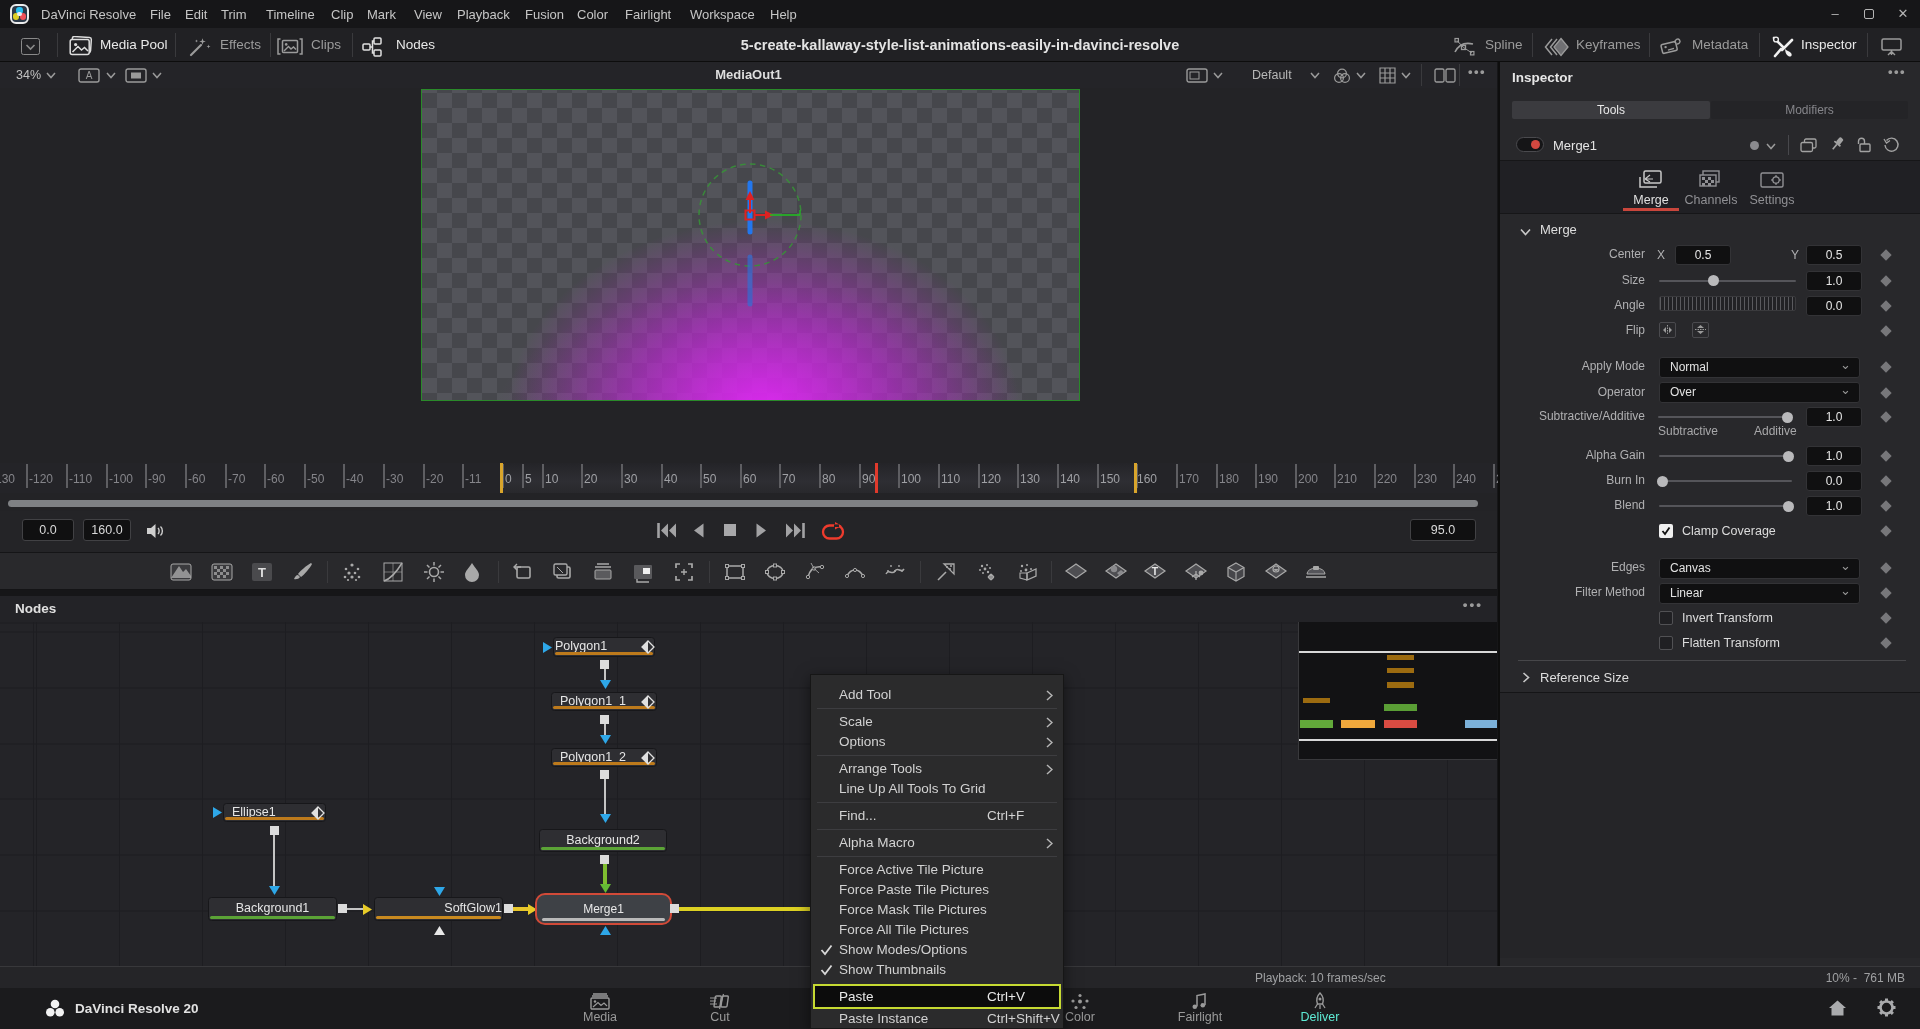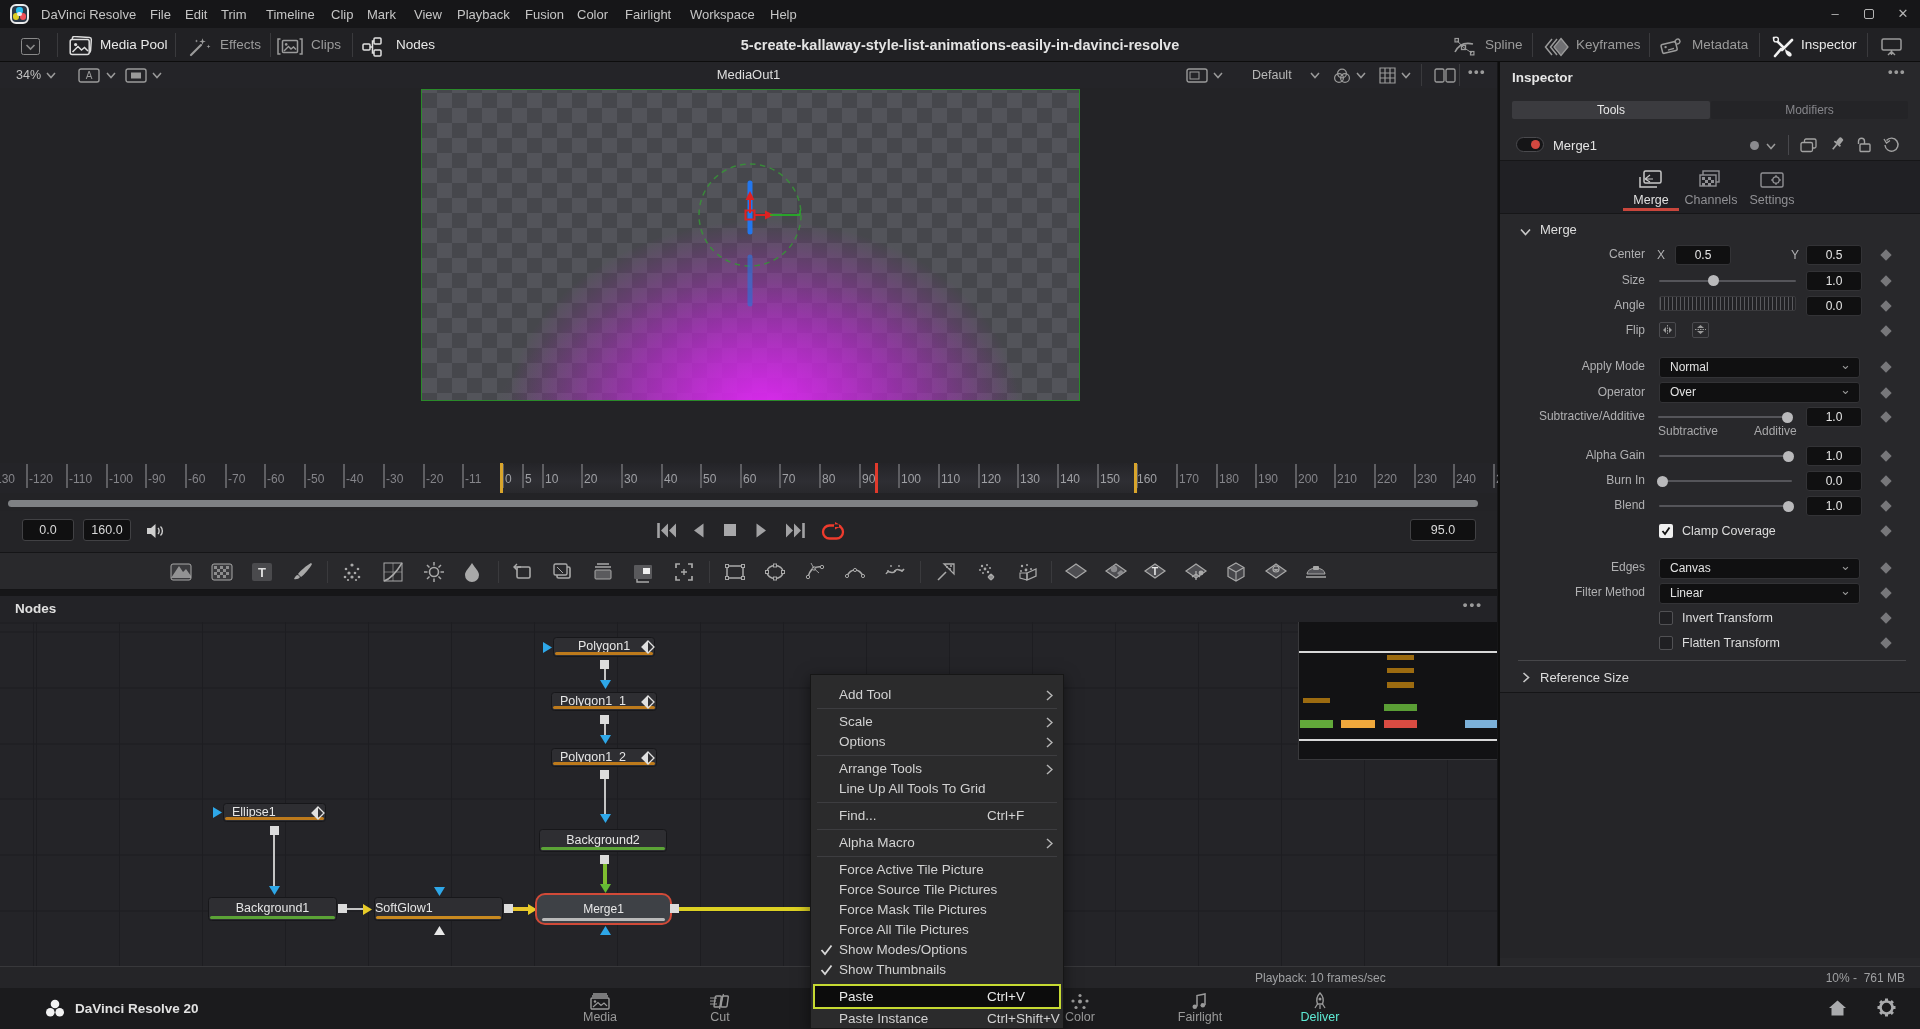--- a/index.html
+++ b/index.html
@@ -24,21 +24,21 @@
   .tsep { position:absolute; top:5px; width:1px; height:24px; background:#3a3a3d; }
   .tbtn { position:absolute; top:0; height:34px; line-height:34px; }
   .tbtn.on { color:#e8e8e8; }
   #ttitle { position:absolute; top:0; height:34px; line-height:34px; width:100%;
     text-align:center; color:#e4e4e4; font-weight:bold; font-size:14.5px; }
 
   
   #vhead { left:0; top:62px; width:1497px; height:26px; background:#242428;
     color:#a8a8a8; font-size:12px; }
   #vhead .vtitle { position:absolute; width:100%; text-align:center; top:5px;
-    color:#dedede; font-weight:normal; font-size:13px; }
+    color:#dedede; font-weight:bold; font-size:13px; }
 
   
   #viewer { left:0; top:88px; width:1497px; height:359px; background:#232326; }
   #vport { position:absolute; left:421px; top:1px; width:659px; height:312px;
     border:1px solid #2a8a2a;
     background-image: conic-gradient(#46474c 90deg, #53545a 90deg 180deg, #46474c 180deg 270deg, #53545a 270deg);
     background-size:30px 30px; background-position:15px 3px; }
   #glow { position:absolute; left:0; top:0; width:100%; height:100%;
     background:
       radial-gradient(39% 62% at 52% 104%, rgba(226,40,246,0.95), rgba(198,36,222,0.55) 52%, rgba(165,33,190,0) 100%),
@@ -648,27 +648,27 @@
     <div style="position:absolute;left:679px;top:285.0px;width:131px;height:4px;background:#ddd123"></div>
     <svg style="position:absolute;left:433.5px;top:264.5px" width="11" height="9">
         <polygon points="0,0 11,0 5.5,9.02" fill="#2ea7e8"></polygon>
       </svg>
     <svg style="position:absolute;left:433.5px;top:303.5px" width="11" height="9">
         <polygon points="0,9.02 11,9.02 5.5,0" fill="#e8e8e8"></polygon>
       </svg>
     <svg style="position:absolute;left:599.5px;top:303.5px" width="11" height="9">
         <polygon points="0,9.02 11,9.02 5.5,0" fill="#2ea7e8"></polygon>
       </svg>
-    <div class="node" style="left:553px;top:15px;width:102px;height:20px;padding-left:24px;line-height:17px;background:#2e2e32">Polygon1<div class="ul" style="background:#bd7a1c"></div></div>
+    <div class="node" style="left:553px;top:15px;width:102px;height:20px;padding-left:1px;line-height:17px;background:#2e2e32">Polygon1<div class="ul" style="background:#bd7a1c"></div></div>
     <div class="node" style="left:551px;top:70px;width:106px;height:19px;padding-left:8px;line-height:16px;background:#2e2e32">Polygon1_1<div class="ul" style="background:#bd7a1c"></div></div>
     <div class="node" style="left:551px;top:126px;width:106px;height:19px;padding-left:8px;line-height:16px;background:#2e2e32">Polygon1_2<div class="ul" style="background:#bd7a1c"></div></div>
     <div class="node" style="left:223px;top:181px;width:103px;height:19px;padding-left:8px;line-height:16px;background:#2e2e32">Ellipse1<div class="ul" style="background:#bd7a1c"></div></div>
     <div class="node" style="left:539px;top:207px;width:128px;height:23px;text-align:center;line-height:20px;background:#2e2e32">Background2<div class="ul" style="background:#5ba336"></div></div>
     <div class="node" style="left:208px;top:275px;width:129px;height:24px;text-align:center;line-height:21px;background:#2e2e32">Background1<div class="ul" style="background:#5ba336"></div></div>
-    <div class="node" style="left:374px;top:275px;width:129px;height:24px;text-align:left;line-height:21px;background:#2e2e32">SoftGlow1<div class="ul" style="background:#c98a20"></div></div>
+    <div class="node" style="left:374px;top:275px;width:129px;height:24px;text-align:right;line-height:21px;background:#2e2e32">SoftGlow1<div class="ul" style="background:#c98a20"></div></div>
     <div style="position:absolute;left:535px;top:271px;width:137px;height:32px;border:2.5px solid #d24a38;border-radius:10px;background:#3e4146;color:#e8e8e8;font-size:12px;text-align:center;line-height:28px">Merge1<div style="position:absolute;left:5px;right:5px;bottom:2px;height:3px;border-radius:2px;background:#b9b9b9"></div></div>
     <div style="position:absolute;left:600px;top:38px;width:9px;height:9px;background:#dcdcdc"></div>
     <div style="position:absolute;left:600px;top:93px;width:9px;height:9px;background:#dcdcdc"></div>
     <div style="position:absolute;left:600px;top:148px;width:9px;height:9px;background:#dcdcdc"></div>
     <div style="position:absolute;left:270px;top:204px;width:9px;height:9px;background:#dcdcdc"></div>
     <div style="position:absolute;left:600px;top:233px;width:9px;height:9px;background:#dcdcdc"></div>
     <div style="position:absolute;left:338px;top:282px;width:9px;height:9px;background:#dcdcdc"></div>
     <div style="position:absolute;left:504px;top:282px;width:9px;height:9px;background:#dcdcdc"></div>
     <div style="position:absolute;left:670px;top:282px;width:9px;height:9px;background:#dcdcdc"></div>
     <svg style="position:absolute;left:542.5px;top:19.5px" width="9" height="11">
@@ -974,21 +974,21 @@
       <div style="position:absolute;left:6px;right:6px;top:127px;height:1px;background:#3d3d40"></div>
       <div style="position:absolute;left:28px;top:131px;height:20px;line-height:20px">Find...</div>
       <div style="position:absolute;left:176px;top:131px;height:20px;line-height:20px">Ctrl+F</div>
       <div style="position:absolute;left:6px;right:6px;top:154px;height:1px;background:#3d3d40"></div>
       <div style="position:absolute;left:28px;top:158px;height:20px;line-height:20px">Alpha Macro</div>
       <svg style="position:absolute;right:10px;top:163px" width="7" height="11" viewBox="0 0 7 11">
         <path d="M1 1 L6 5.5 L1 10" fill="none" stroke="#b5b5b5" stroke-width="1.5"></path>
       </svg>
       <div style="position:absolute;left:6px;right:6px;top:181px;height:1px;background:#3d3d40"></div>
       <div style="position:absolute;left:28px;top:185px;height:20px;line-height:20px">Force Active Tile Picture</div>
-      <div style="position:absolute;left:28px;top:205px;height:20px;line-height:20px">Force Source Tile Pictures</div>
+      <div style="position:absolute;left:28px;top:205px;height:20px;line-height:20px">Force Paste Tile Pictures</div>
       <div style="position:absolute;left:28px;top:225px;height:20px;line-height:20px">Force Mask Tile Pictures</div>
       <div style="position:absolute;left:28px;top:245px;height:20px;line-height:20px">Force All Tile Pictures</div>
       <div style="position:absolute;left:28px;top:265px;height:20px;line-height:20px">Show Modes/Options</div>
       <svg style="position:absolute;left:9px;top:269px" width="13" height="12" viewBox="0 0 13 12">
         <path d="M1.5 6 L5 10 L11.5 1.5" fill="none" stroke="#d8d8d8" stroke-width="1.8"></path>
       </svg>
       <div style="position:absolute;left:28px;top:285px;height:20px;line-height:20px">Show Thumbnails</div>
       <svg style="position:absolute;left:9px;top:289px" width="13" height="12" viewBox="0 0 13 12">
         <path d="M1.5 6 L5 10 L11.5 1.5" fill="none" stroke="#d8d8d8" stroke-width="1.8"></path>
       </svg>

